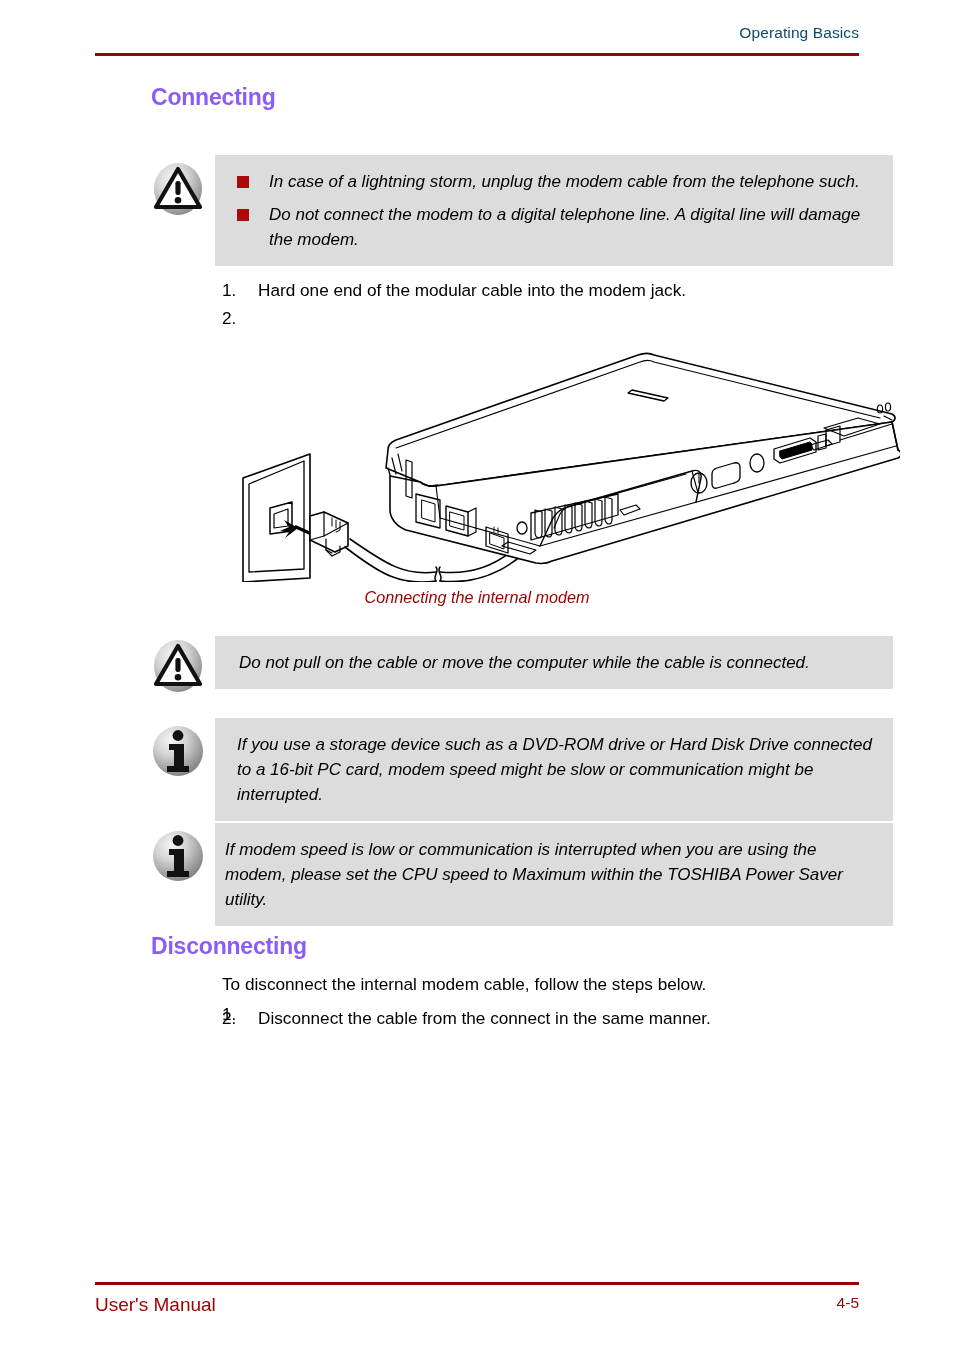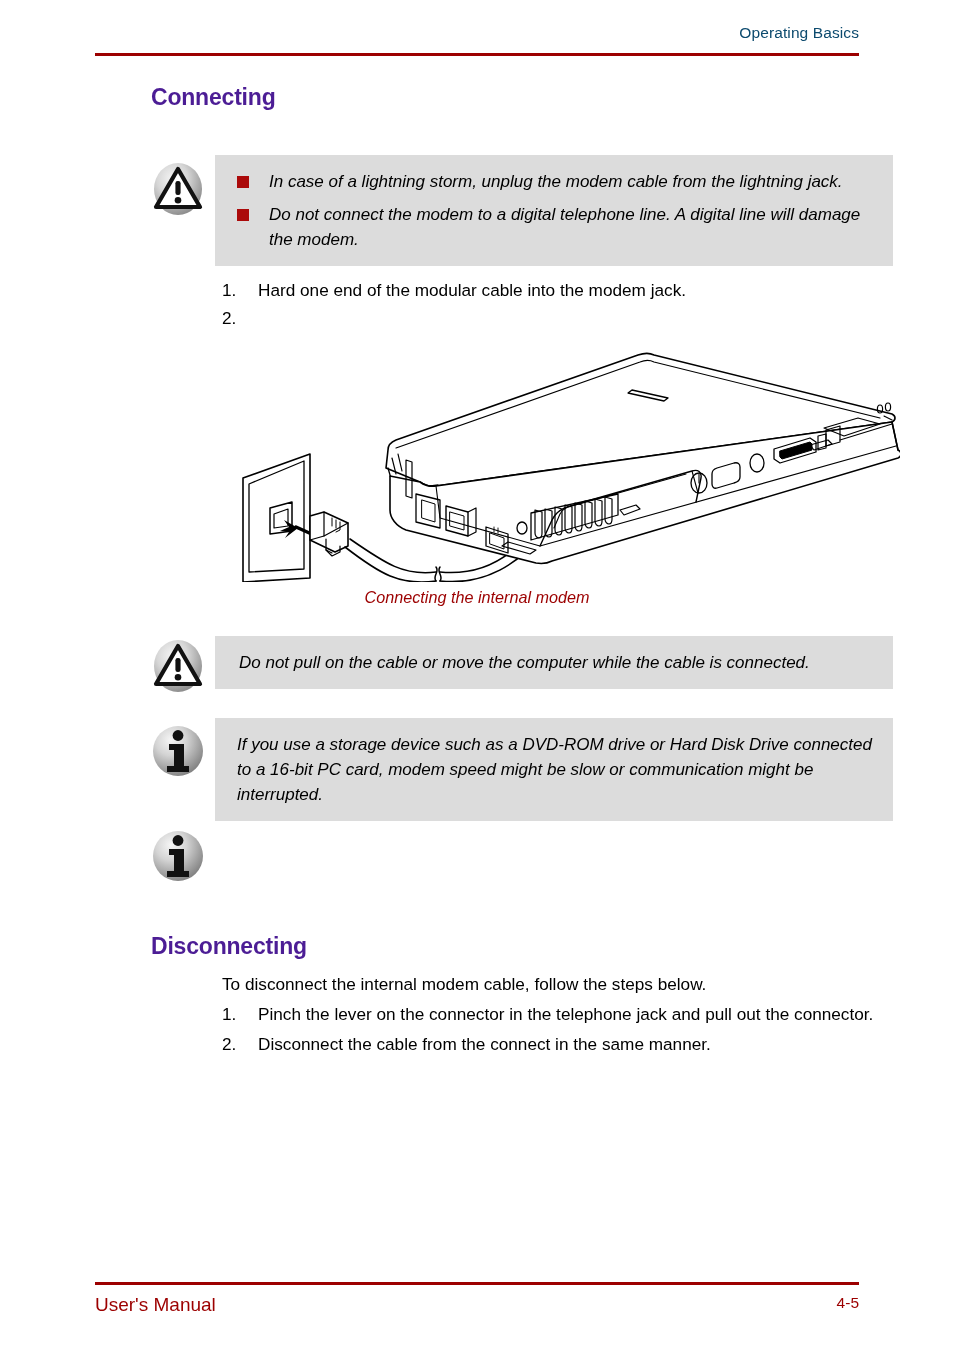--- a/index.html
+++ b/index.html
@@ -79,21 +79,21 @@
     color: #9c0000;
     white-space: nowrap;
   }
 
   
   .h2 {
     position: absolute;
     left: 151px;
     font-size: 23px;
     font-weight: bold;
-    color: #4c1d95;
+    color: #8b5cf6;
     letter-spacing: -0.2px;
     white-space: nowrap;
   }
 
   
   .body-text {
     position: absolute;
     left: 222px;
     font-size: 17.2px;
     line-height: 24px;
@@ -211,21 +211,21 @@
       <ellipse cx="28" cy="28" rx="24" ry="26" fill="url(#gradWarn1)"></ellipse>
       <path d="M28 8 L50 46 L6 46 Z" fill="#ffffff" stroke="#111111" stroke-width="4.2" stroke-linejoin="round"></path>
       <rect x="25.4" y="20" width="5.2" height="14" rx="2.3" fill="#111111"></rect>
       <circle cx="28" cy="39.2" r="3.3" fill="#111111"></circle>
     </svg>
   </div>
   <div class="notice" style="top:155px;">
     <div class="notice-inner">
       <div class="bullet-row">
         <span class="bullet-sq"></span>
-        <p>In case of a lightning storm, unplug the modem cable from the lightning jack.</p>
+        <p>In case of a lightning storm, unplug the modem cable from the telephone such.</p>
       </div>
       <div class="bullet-row">
         <span class="bullet-sq"></span>
         <p>Do not connect the modem to a digital telephone line. A digital line will damage the modem.</p>
       </div>
     </div>
   </div>
 
   <div class="olist" style="top:278px;">
     <div class="oitem">
@@ -390,28 +390,32 @@
           <stop offset="0%" stop-color="#f6f6f6"></stop>
           <stop offset="42%" stop-color="#d4d4d4"></stop>
           <stop offset="100%" stop-color="#848484"></stop>
         </radialGradient>
       </defs>
       <circle cx="28" cy="28" r="25" fill="url(#gradInfo2)"></circle>
       <circle cx="28" cy="12.5" r="5.4" fill="#111111"></circle>
       <path d="M19 21 L34 21 L34 43 L39 43 L39 49 L17 49 L17 43 L24 43 L24 27 L19 27 Z" fill="#111111"></path>
     </svg>
   </div>
+  <div class="notice" style="top:823px;">
+    <div class="notice-inner" style="padding-left:10px;">
+      <p>If modem speed is low or communication is interrupted when you are using the modem, please set the CPU speed to Maximum within the TOSHIBA Power Saver utility.</p>
+    </div>
+  </div>
 
   <div class="h2" style="top:933px;">Disconnecting</div>
   <div class="body-text" style="top:972px; width:670px;">To disconnect the internal modem cable, follow the steps below.</div>
 
   <div class="olist" style="top:1002px;">
     <div class="oitem">
       <span class="num">1.</span>
-      <span>Pinch the lever on the connector in the telephone jack and pull out the connector.</span>
     </div>
     <div class="oitem" style="margin-top:4px;">
       <span class="num">2.</span>
       <span>Disconnect the cable from the connect in the same manner.</span>
     </div>
   </div>
 
   <div class="footer">
     <div class="footer-rule"></div>
     <div class="footer-left">User's Manual</div>

